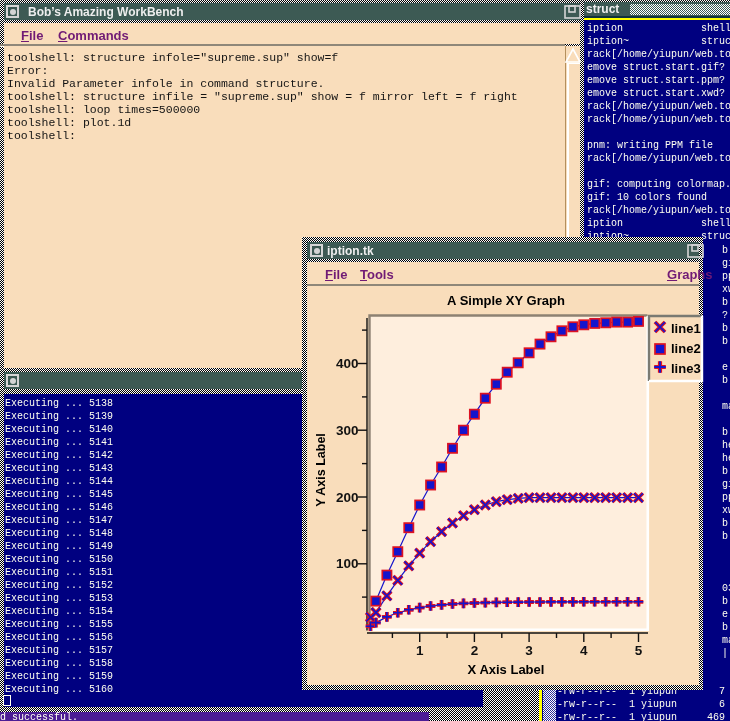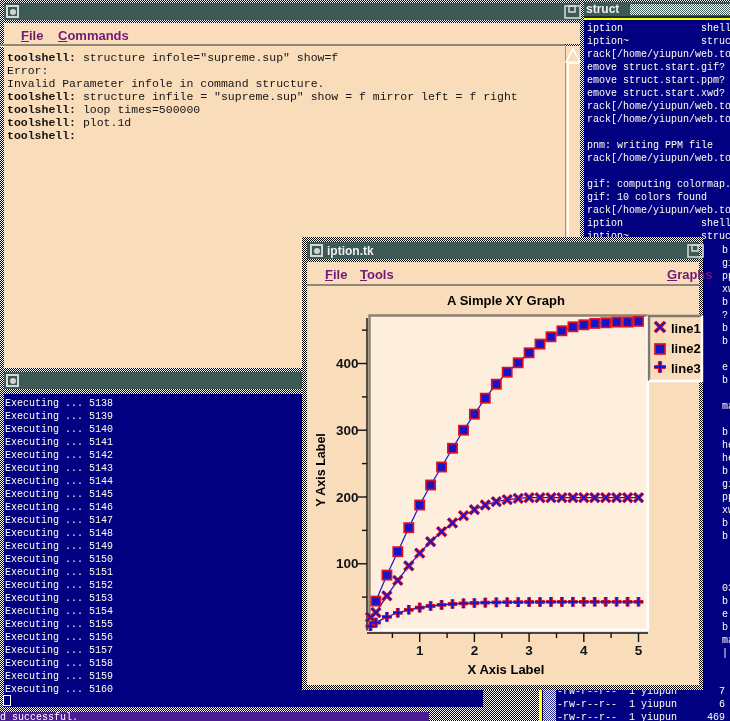--- a/index.html
+++ b/index.html
@@ -1,20 +1,20 @@
 <!DOCTYPE html>
 <html><head><meta charset="utf-8"><style>
 html,body{margin:0;padding:0;}
 body{width:730px;height:721px;position:relative;overflow:hidden;
  background:repeating-conic-gradient(#000 0% 25%, #fff 0% 50%) 0 0/2px 2px;
  font-family:"Liberation Sans",sans-serif;}
 div{position:absolute;box-sizing:border-box;}
 pre{position:absolute;margin:0;}
 svg{position:absolute;left:0;top:0;}
-b{font-weight:bold;}
+b{font-weight:normal;}
 .wt{color:#ededed;font:bold 12px/15px "Liberation Sans",sans-serif;}
 .mi{color:#701a75;font:bold 13px/15px "Liberation Sans",sans-serif;margin-left:13px;}
 .mi span{text-decoration:underline;}
 </style></head><body>
 <div style="left:540px;top:0px;width:190px;height:721px;background:#000080;"></div>
 <div style="left:540px;top:0px;width:190px;height:2px;background:repeating-conic-gradient(#000 0% 25%, #fff 0% 50%) 0 0/2px 2px;"></div>
 <div style="left:540px;top:2px;width:190px;height:15px;background:#3d5a54;">
     <div class="wt" style="left:46px;top:0px;">struct</div>
     <div style="left:90px;top:2px;width:100px;height:11px;background:repeating-conic-gradient(#fff 0% 25%, #3d5a54 0% 50%) 0 0/2px 2px;"></div>
   </div>
@@ -75,20 +75,21 @@
 -rw-r--r--  1 yiupun       6
 -rw-r--r--  1 yiupun     469</pre>
 <div style="left:0px;top:705px;width:429px;height:16px;background:#4c1d95;">
     <pre style="left:0px;top:6px;font:10px/13px 'Liberation Mono',monospace;color:#fffff0;">d successful.</pre>
   </div>
 <div style="left:0px;top:0px;width:584px;height:690px;background:repeating-conic-gradient(#000 0% 25%, #fff 0% 50%) 0 0/2px 2px;"></div>
 <div style="left:4px;top:3px;width:576px;height:17px;background:#3d5a54;">
     <div style="left:2px;top:2px;width:13px;height:13px;border:2px solid #d4d4d4;">
       <div style="left:1.5px;top:1.5px;width:6px;height:6px;border-radius:50%;background:#d4d4d4;"></div>
     </div>
+    <div class="wt" style="left:24px;top:2px;">Bob’s Amazing WorkBench</div>
     <svg style="left:560px;top:2px;position:absolute" width="17" height="14" viewBox="0 0 17 14">
       <g fill="none" stroke="#d4d4d4" stroke-width="1.6">
         <rect x="1" y="1" width="15" height="12"></rect>
         <rect x="5" y="1" width="6" height="6"></rect>
       </g>
     </svg>
   </div>
 <div style="left:4px;top:23px;width:576px;height:21px;background:#f9ddbb;">
     <div class="mi" style="left:4px;top:5px;"><span>F</span>ile</div>
     <div class="mi" style="left:41px;top:5px;"><span>C</span>ommands</div>

